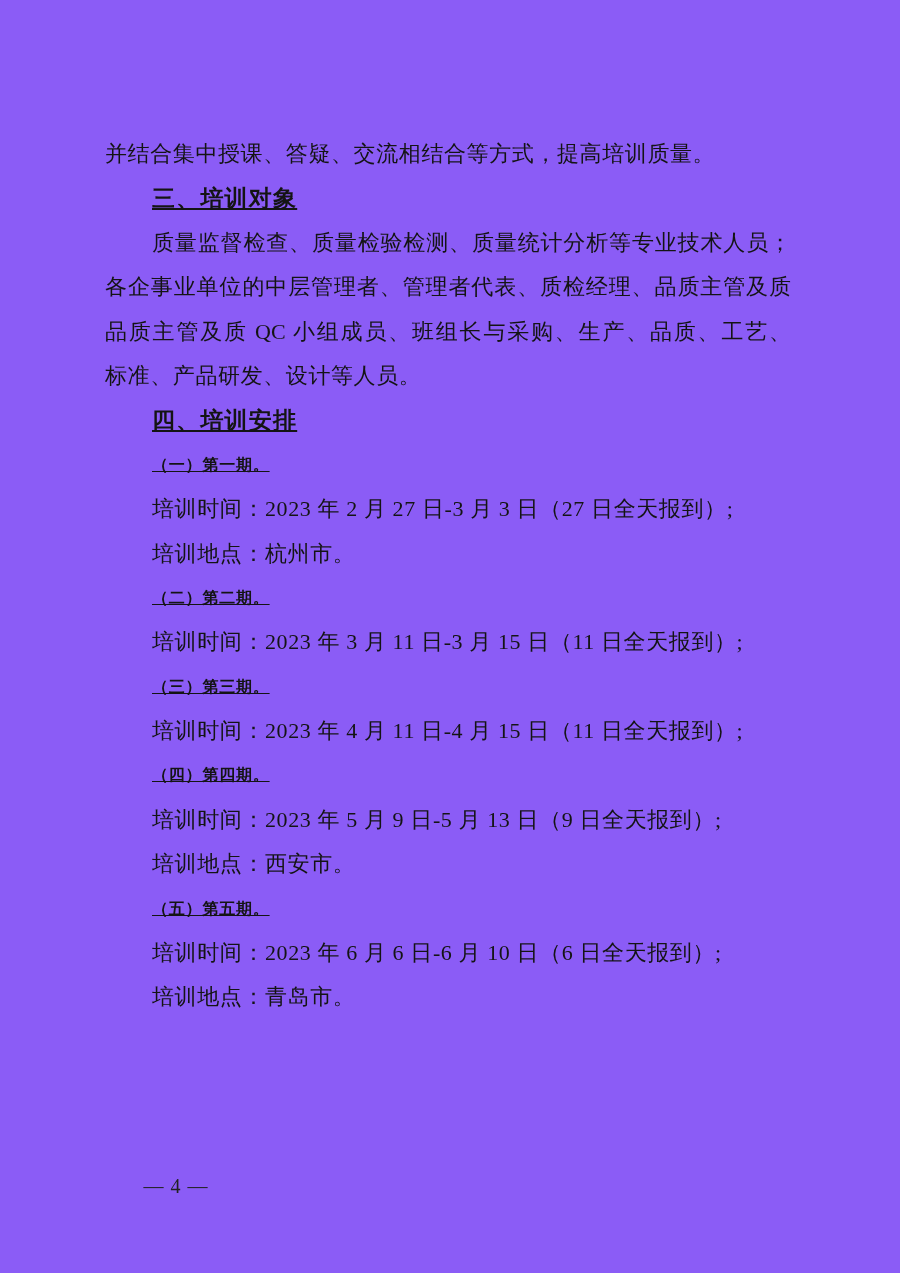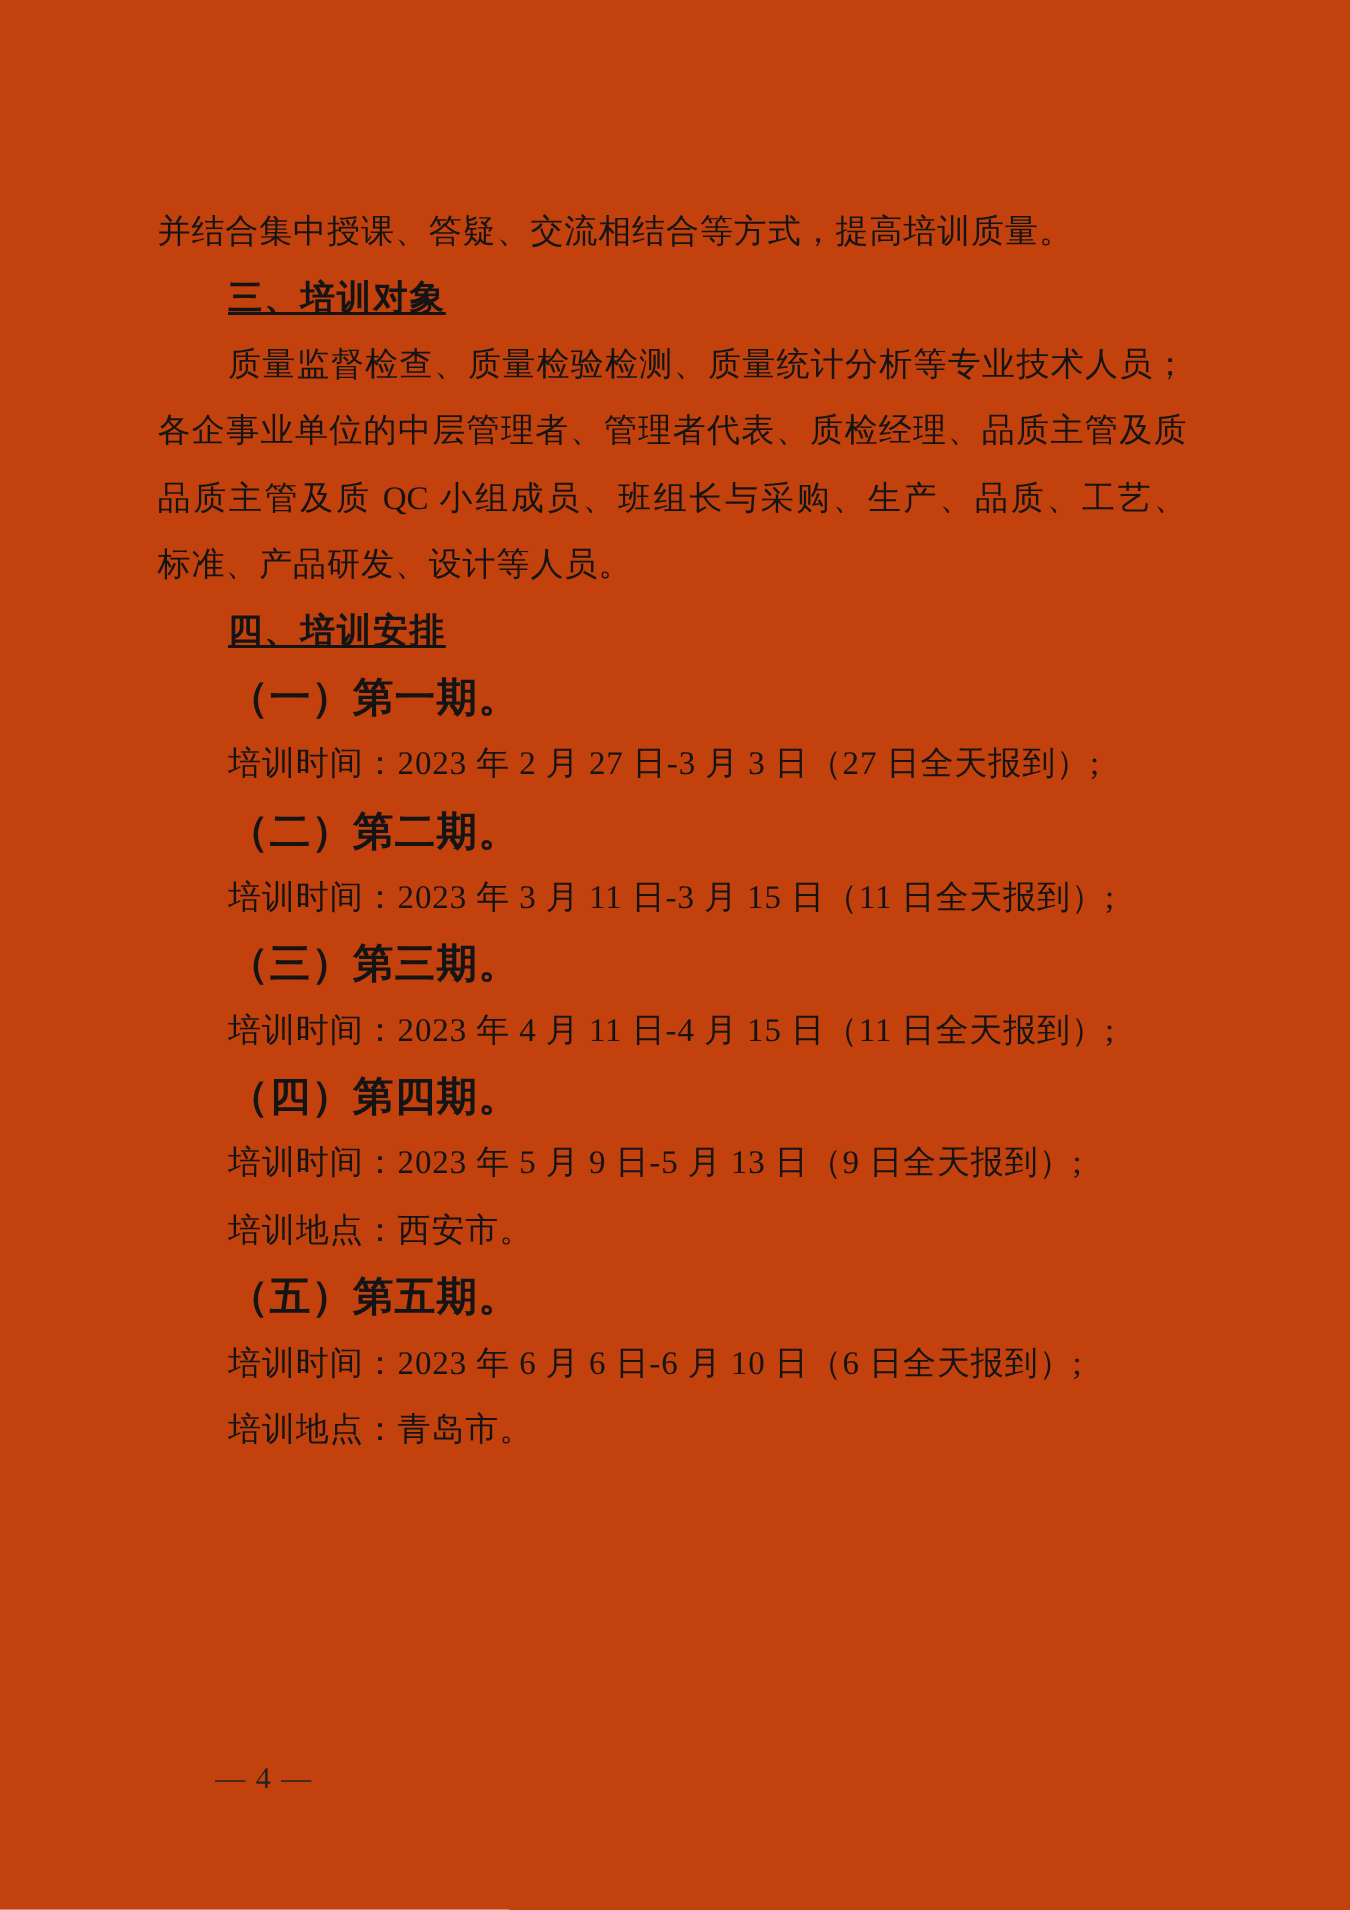--- a/index.html
+++ b/index.html
@@ -11,21 +11,21 @@
     width: 900px;
     height: 1273px;
     position: relative;
     font-family: "Liberation Serif", "DejaVu Serif", serif;
     color: #141414;
     overflow: hidden;
   }
   .page {
     position: absolute;
     inset: 0;
-    background: #c2410c;
+    background: #8b5cf6;
   }
   .content {
     position: absolute;
     left: 105px;
     top: 132px;
     width: 686px;
   }
   .line {
     height: 44.4px;
     line-height: 44.4px;
@@ -48,22 +48,23 @@
   }
   .heading {
     font-family: "Liberation Sans", "DejaVu Sans", sans-serif;
     font-weight: bold;
     font-size: 23px;
     letter-spacing: 1.2px;
     text-decoration: underline;
   }
   .subheading {
     font-weight: bold;
-    font-size: 27px;
+    font-size: 16px;
     letter-spacing: 0.8px;
+    text-decoration: underline;
   }
   .footer {
     position: absolute;
     top: 1172px;
     left: 104px;
     width: 144px;
     height: 28px;
     line-height: 28px;
     text-align: center;
     font-size: 20px;
@@ -83,20 +84,21 @@
 
     <div class="line justify indent">质量监督检查、质量检验检测、质量统计分析等专业技术人员；</div>
     <div class="line justify">各企事业单位的中层管理者、管理者代表、质检经理、品质主管及质</div>
     <div class="line justify">品质主管及质 QC 小组成员、班组长与采购、生产、品质、工艺、</div>
     <div class="line">标准、产品研发、设计等人员。</div>
 
     <div class="line heading indent">四、培训安排</div>
 
     <div class="line subheading indent">（一）第一期。</div>
     <div class="line indent">培训时间：2023 年 2 月 27 日-3 月 3 日（27 日全天报到）;</div>
+    <div class="line indent">培训地点：杭州市。</div>
 
     <div class="line subheading indent">（二）第二期。</div>
     <div class="line indent">培训时间：2023 年 3 月 11 日-3 月 15 日（11 日全天报到）;</div>
 
     <div class="line subheading indent">（三）第三期。</div>
     <div class="line indent">培训时间：2023 年 4 月 11 日-4 月 15 日（11 日全天报到）;</div>
 
     <div class="line subheading indent">（四）第四期。</div>
     <div class="line indent">培训时间：2023 年 5 月 9 日-5 月 13 日（9 日全天报到）;</div>
     <div class="line indent">培训地点：西安市。</div>

